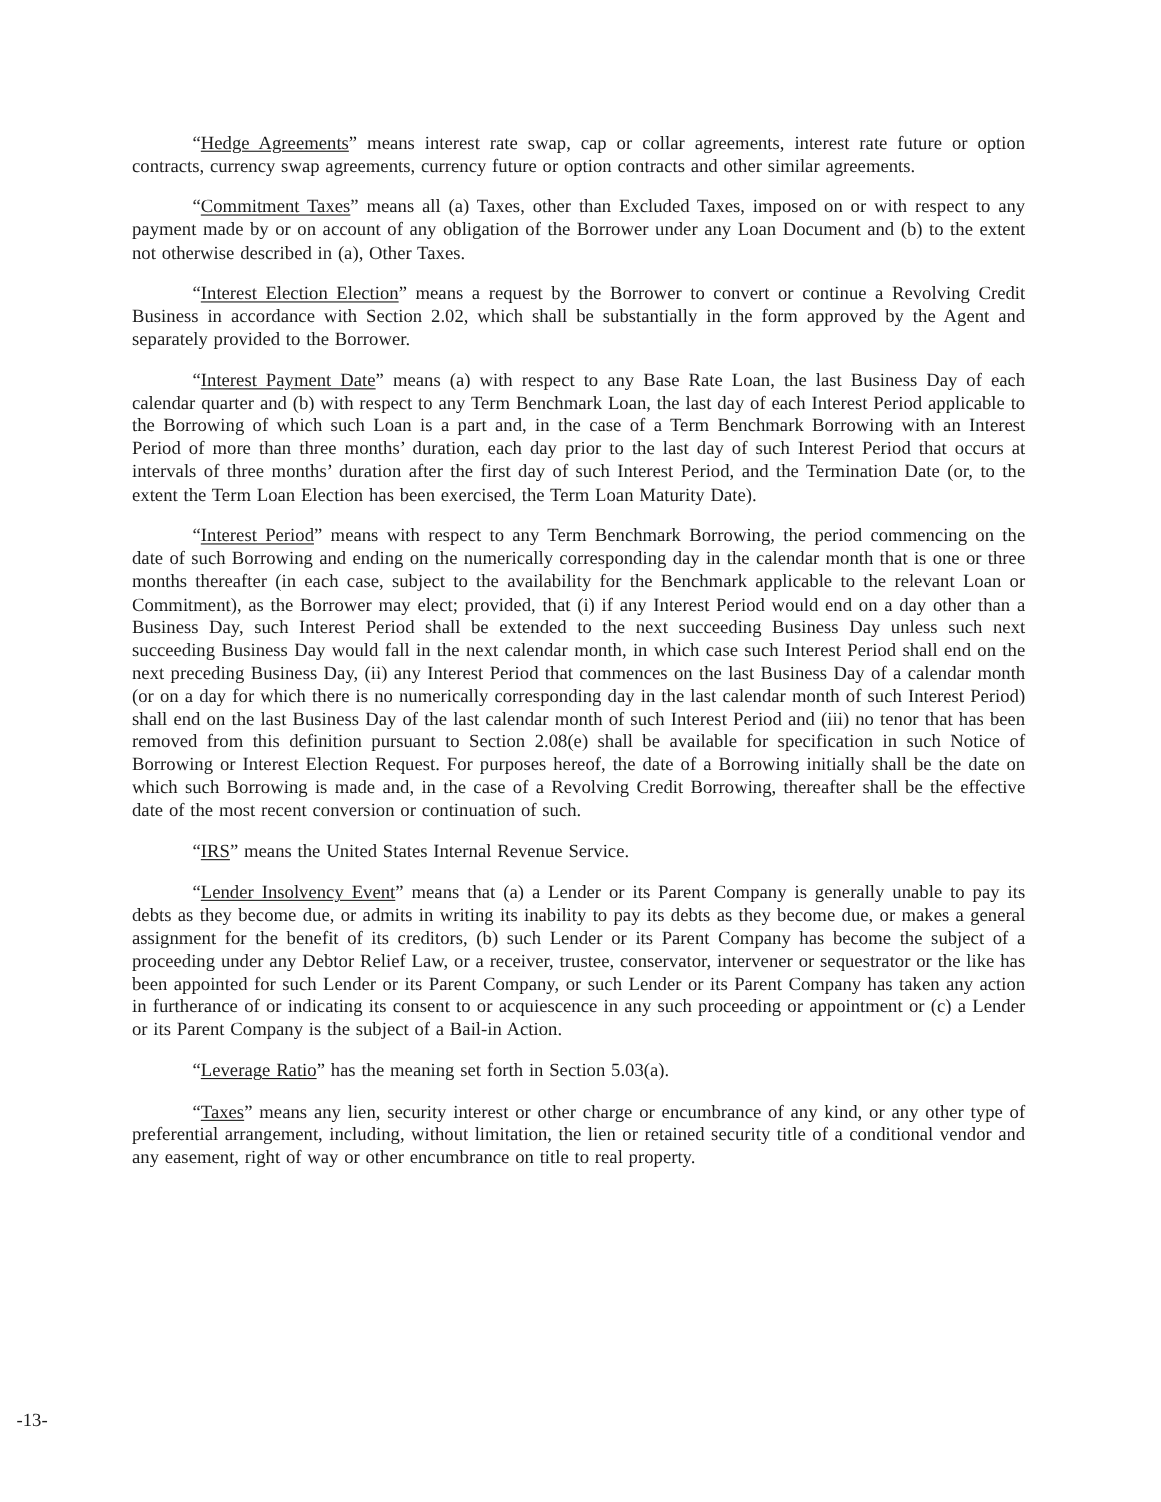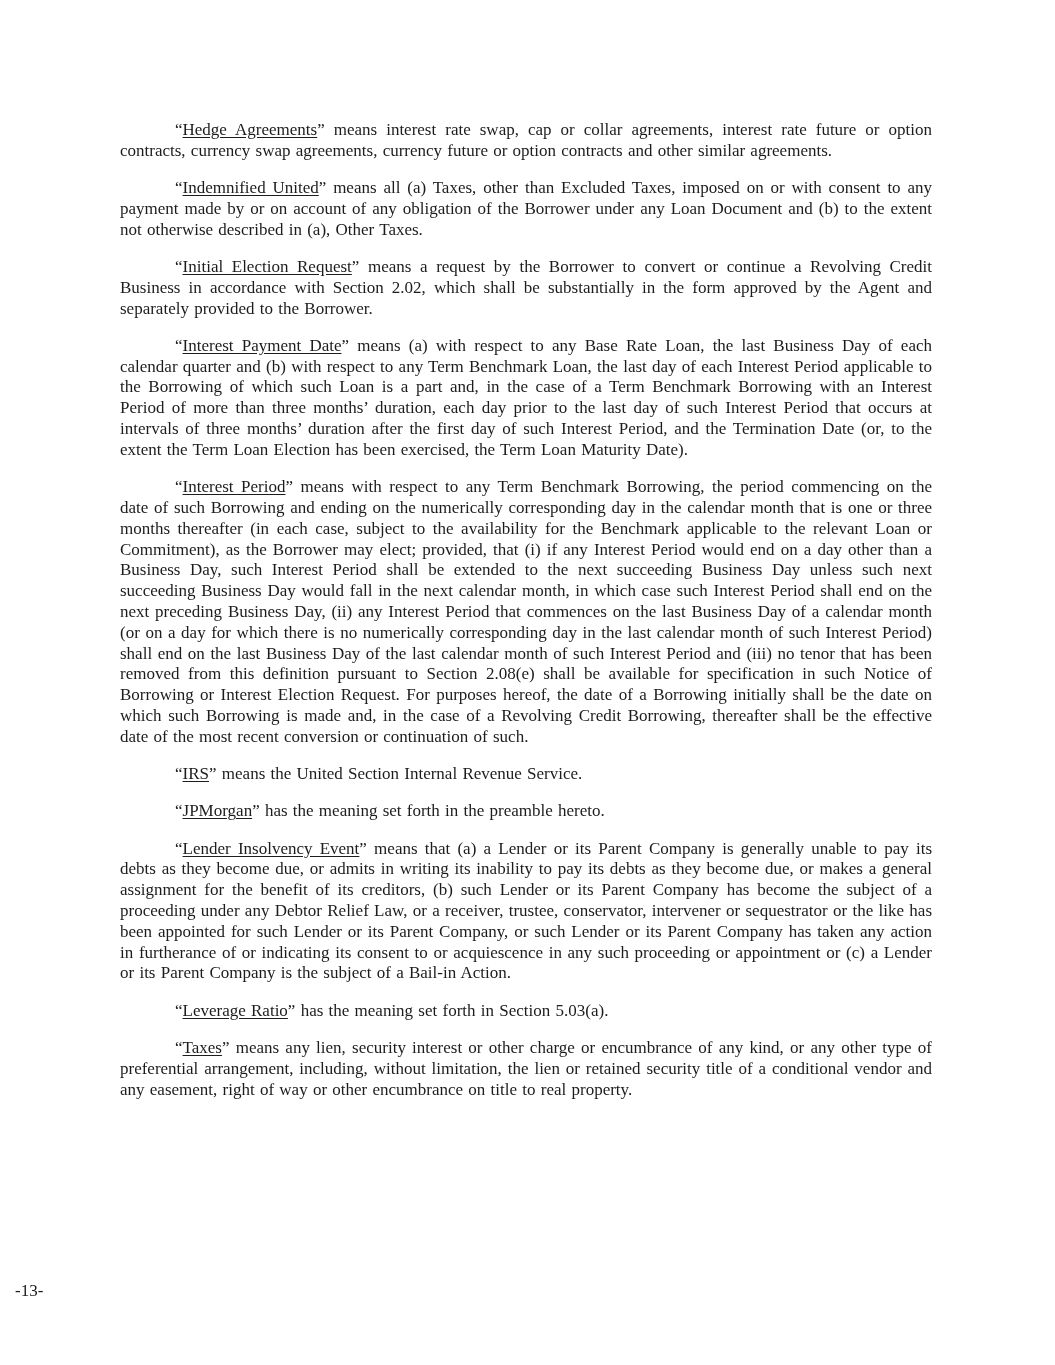--- a/index.html
+++ b/index.html
@@ -51,24 +51,23 @@
     line-height: 20.8px;
     padding-left: 15px;
   }
 </style>
 </head>
 <body>
 
 <div class="page">
   <div class="doc-body">
       <p class="para"><span>“</span><span class="term">Hedge Agreements</span><span>” means interest rate swap, cap or collar agreements, interest rate future or option contracts, currency swap agreements, currency future or option contracts and other similar agreements.</span></p>
-      <p class="para"><span>“</span><span class="term">Indemnified United</span><span>” means all (a) Taxes, other than Excluded Taxes, imposed on or with consent to any payment made by or on account of any obligation of the Borrower under any Loan Document and (b) to the extent not otherwise described in (a), Other Taxes.</span></p>
-      <p class="para"><span>“</span><span class="term">Initial Election Request</span><span>” means a request by the Borrower to convert or continue a Revolving Credit Business in accordance with Section 2.02, which shall be substantially in the form approved by the Agent and separately provided to the Borrower.</span></p>
+      <p class="para"><span>“</span><span class="term">Commitment Taxes</span><span>” means all (a) Taxes, other than Excluded Taxes, imposed on or with respect to any payment made by or on account of any obligation of the Borrower under any Loan Document and (b) to the extent not otherwise described in (a), Other Taxes.</span></p>
+      <p class="para"><span>“</span><span class="term">Interest Election Election</span><span>” means a request by the Borrower to convert or continue a Revolving Credit Business in accordance with Section 2.02, which shall be substantially in the form approved by the Agent and separately provided to the Borrower.</span></p>
       <p class="para"><span>“</span><span class="term">Interest Payment Date</span><span>” means (a) with respect to any Base Rate Loan, the last Business Day of each calendar quarter and (b) with respect to any Term Benchmark Loan, the last day of each Interest Period applicable to the Borrowing of which such Loan is a part and, in the case of a Term Benchmark Borrowing with an Interest Period of more than three months’ duration, each day prior to the last day of such Interest Period that occurs at intervals of three months’ duration after the first day of such Interest Period, and the Termination Date (or, to the extent the Term Loan Election has been exercised, the Term Loan Maturity Date).</span></p>
       <p class="para"><span>“</span><span class="term">Interest Period</span><span>” means with respect to any Term Benchmark Borrowing, the period commencing on the date of such Borrowing and ending on the numerically corresponding day in the calendar month that is one or three months thereafter (in each case, subject to the availability for the Benchmark applicable to the relevant Loan or Commitment), as the Borrower may elect; provided, that (i) if any Interest Period would end on a day other than a Business Day, such Interest Period shall be extended to the next succeeding Business Day unless such next succeeding Business Day would fall in the next calendar month, in which case such Interest Period shall end on the next preceding Business Day, (ii) any Interest Period that commences on the last Business Day of a calendar month (or on a day for which there is no numerically corresponding day in the last calendar month of such Interest Period) shall end on the last Business Day of the last calendar month of such Interest Period and (iii) no tenor that has been removed from this definition pursuant to Section 2.08(e) shall be available for specification in such Notice of Borrowing or Interest Election Request.  For purposes hereof, the date of a Borrowing initially shall be the date on which such Borrowing is made and, in the case of a Revolving Credit Borrowing, thereafter shall be the effective date of the most recent conversion or continuation of such.</span></p>
-      <p class="para"><span>“</span><span class="term">IRS</span><span>” means the United Section Internal Revenue Service.</span></p>
-      <p class="para"><span>“</span><span class="term">JPMorgan</span><span>” has the meaning set forth in the preamble hereto.</span></p>
+      <p class="para"><span>“</span><span class="term">IRS</span><span>” means the United States Internal Revenue Service.</span></p>
       <p class="para"><span>“</span><span class="term">Lender Insolvency Event</span><span>” means that (a) a Lender or its Parent Company is generally unable to pay its debts as they become due, or admits in writing its inability to pay its debts as they become due, or makes a general assignment for the benefit of its creditors, (b) such Lender or its Parent Company has become the subject of a proceeding under any Debtor Relief Law, or a receiver, trustee, conservator, intervener or sequestrator or the like has been appointed for such Lender or its Parent Company, or such Lender or its Parent Company has taken any action in furtherance of or indicating its consent to or acquiescence in any such proceeding or appointment or (c) a Lender or its Parent Company is the subject of a Bail-in Action.</span></p>
       <p class="para"><span>“</span><span class="term">Leverage Ratio</span><span>” has the meaning set forth in Section 5.03(a).</span></p>
       <p class="para"><span>“</span><span class="term">Taxes</span><span>” means any lien, security interest or other charge or encumbrance of any kind, or any other type of preferential arrangement, including, without limitation, the lien or retained security title of a conditional vendor and any easement, right of way or other encumbrance on title to real property.</span></p>
     </div>
   <div class="footer">-13-</div>
 </div>
 
 </body></html>

